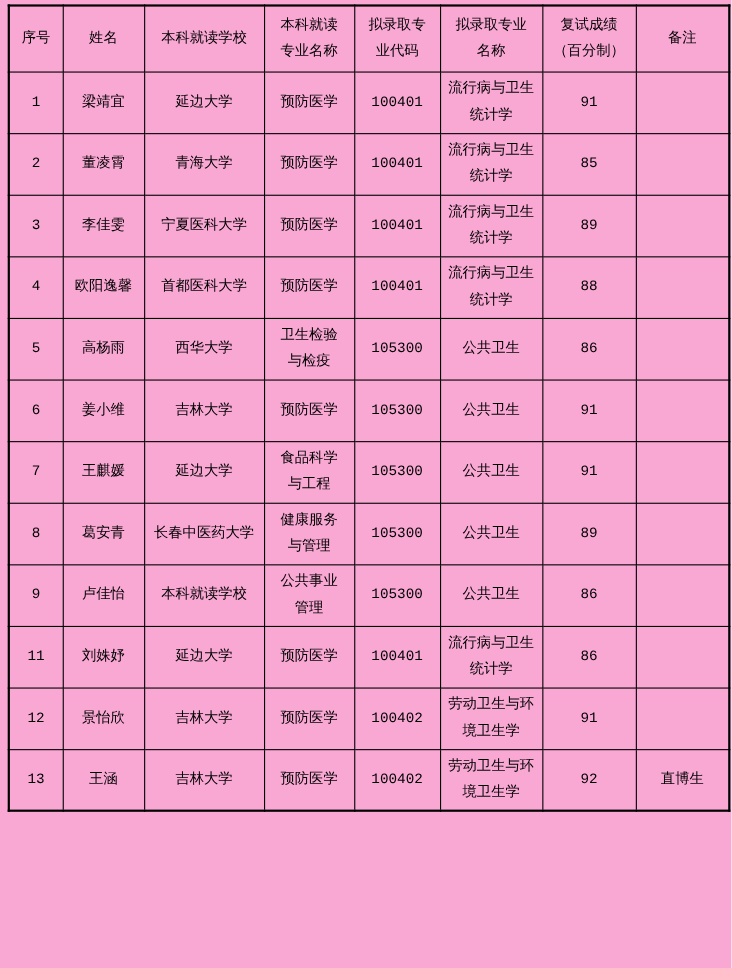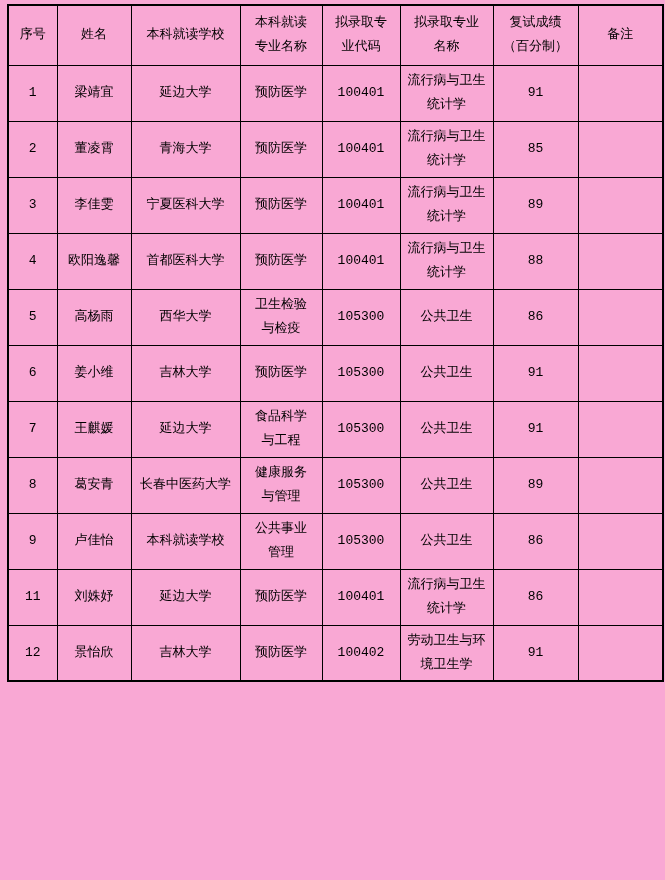--- a/index.html
+++ b/index.html
@@ -186,15 +186,26 @@
           <td>12</td>
           <td>景怡欣</td>
           <td>吉林大学</td>
           <td>预防医学</td>
           <td>100402</td>
           <td>劳动卫生与环
 境卫生学</td>
           <td>91</td>
           <td></td>
         </tr>
+        <tr>
+          <td>13</td>
+          <td>王涵</td>
+          <td>吉林大学</td>
+          <td>预防医学</td>
+          <td>100402</td>
+          <td>劳动卫生与环
+境卫生学</td>
+          <td>92</td>
+          <td>直博生</td>
+        </tr>
       </tbody>
   </table>
 </div>
 
 </body></html>

